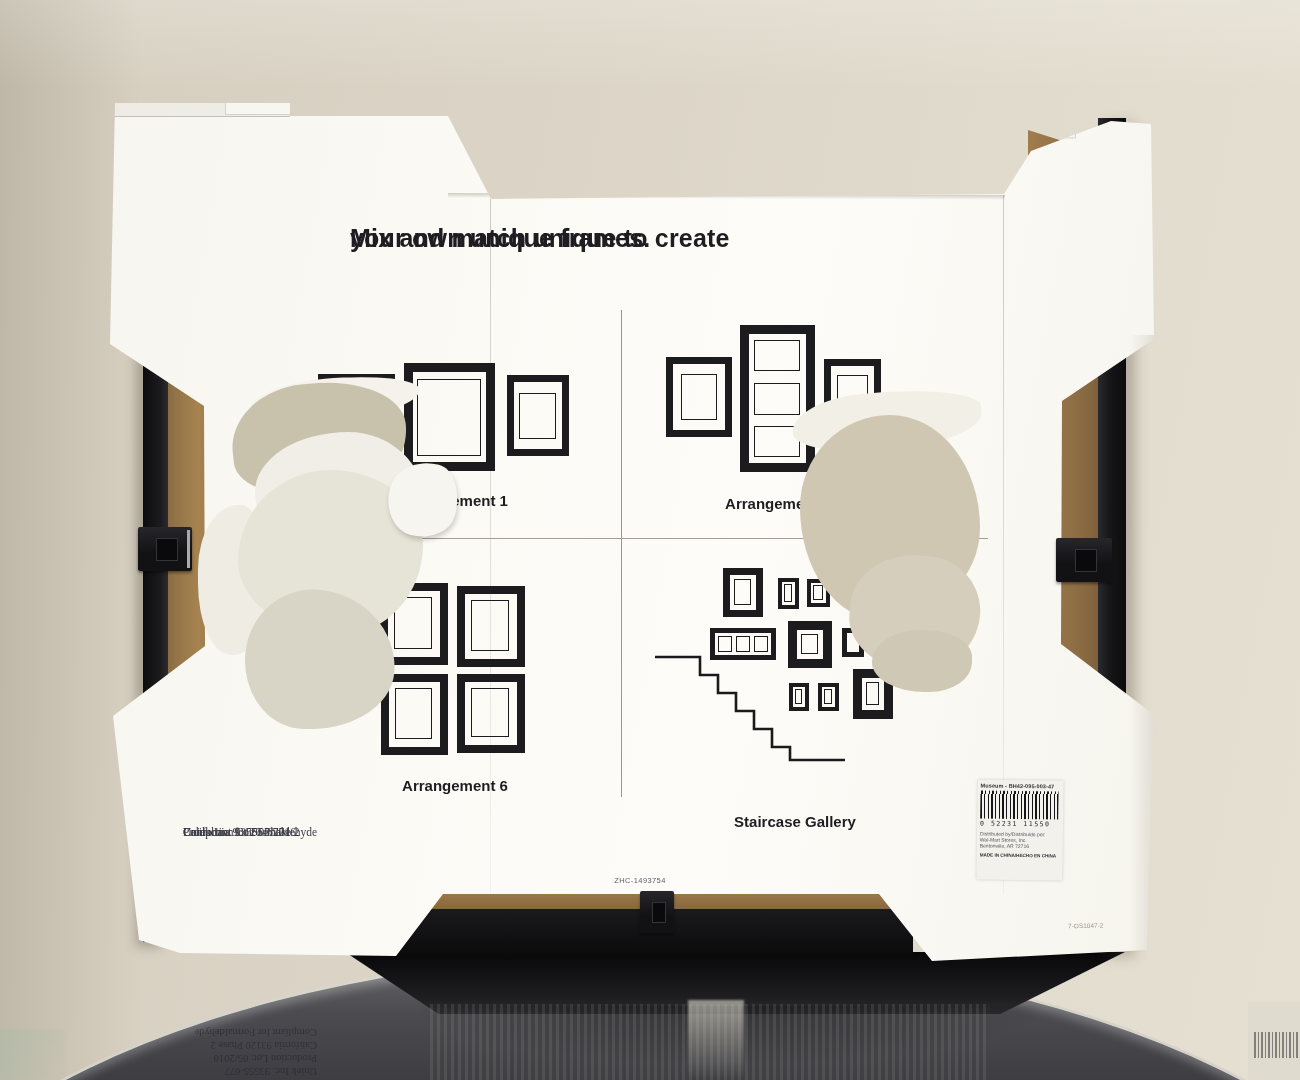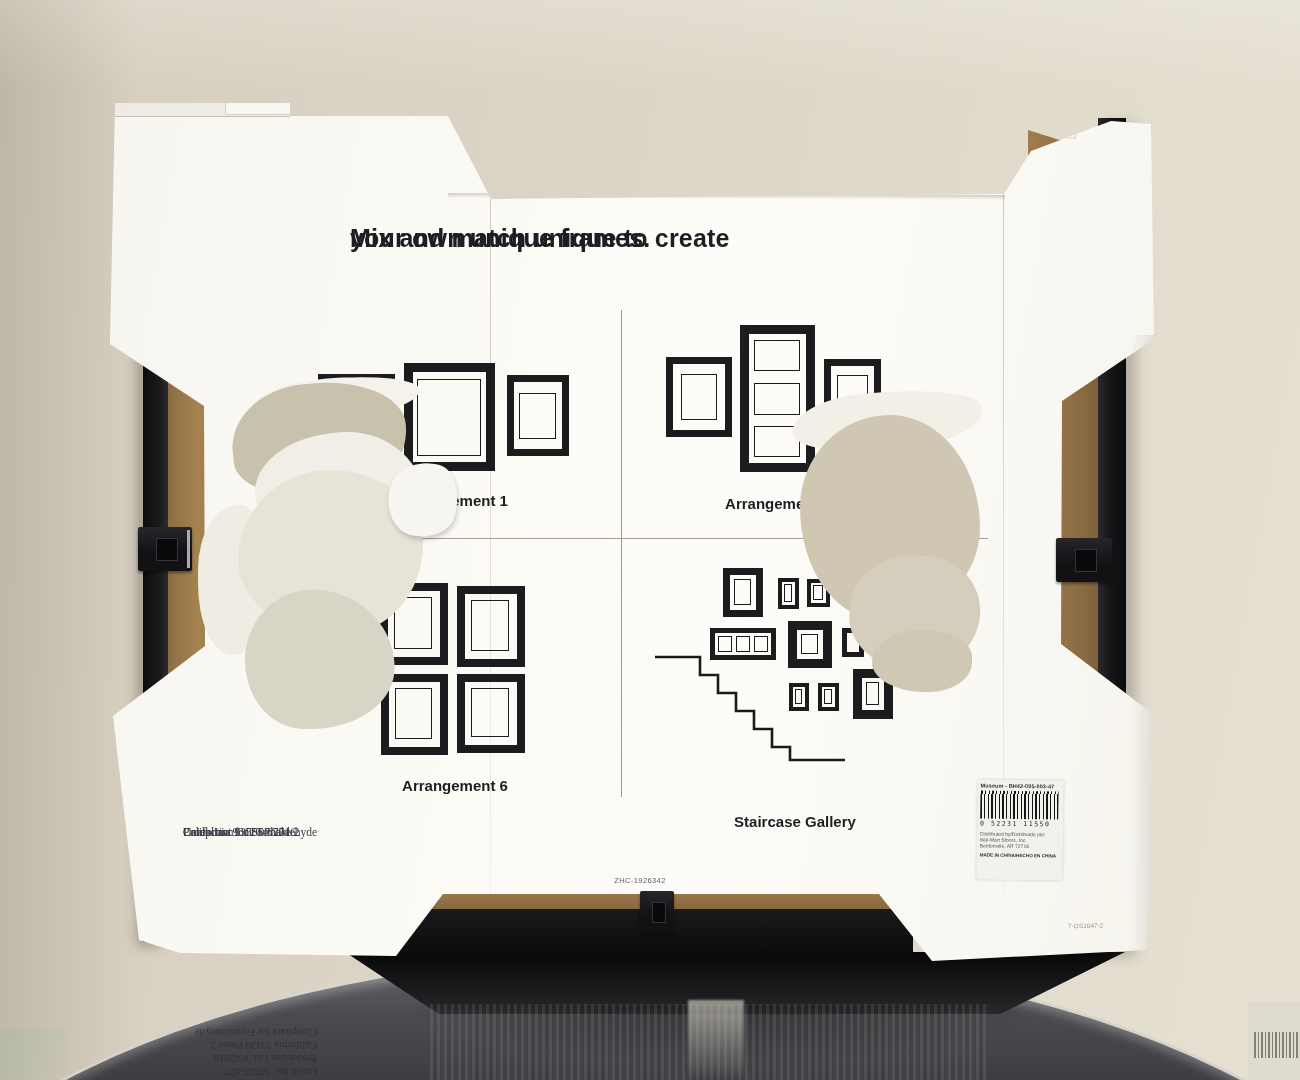--- a/index.html
+++ b/index.html
@@ -208,21 +208,21 @@
       <div class="bc-bars"></div>
       <div class="bc-digits">0 52231 11550</div>
       <div class="bc-dist">
         <span>Distributed by/Distribuido por:</span>
         <span>Wal-Mart Stores, Inc.</span>
         <span>Bentonville, AR 72716</span>
       </div>
       <div class="bc-origin">MADE IN CHINA/HECHO EN CHINA</div>
     </div>
 
-    <div class="tiny-code" style="left:470px;top:781px;width:120px;text-align:center;">ZHC-1926342</div>
+    <div class="tiny-code" style="left:470px;top:781px;width:120px;text-align:center;">ZHC-1493754</div>
     <div class="die-code" style="left:958px;top:827px;">7-OS1047-2</div>
   </div>
 
   <div class="abs clip" style="left:138px;top:527px;width:54px;height:44px;">
       <div class="notch"></div>
       <div class="shine"></div>
     </div>
   <div class="abs clip" style="left:1056px;top:538px;width:56px;height:44px;">
       <div class="notch"></div>
     </div>

